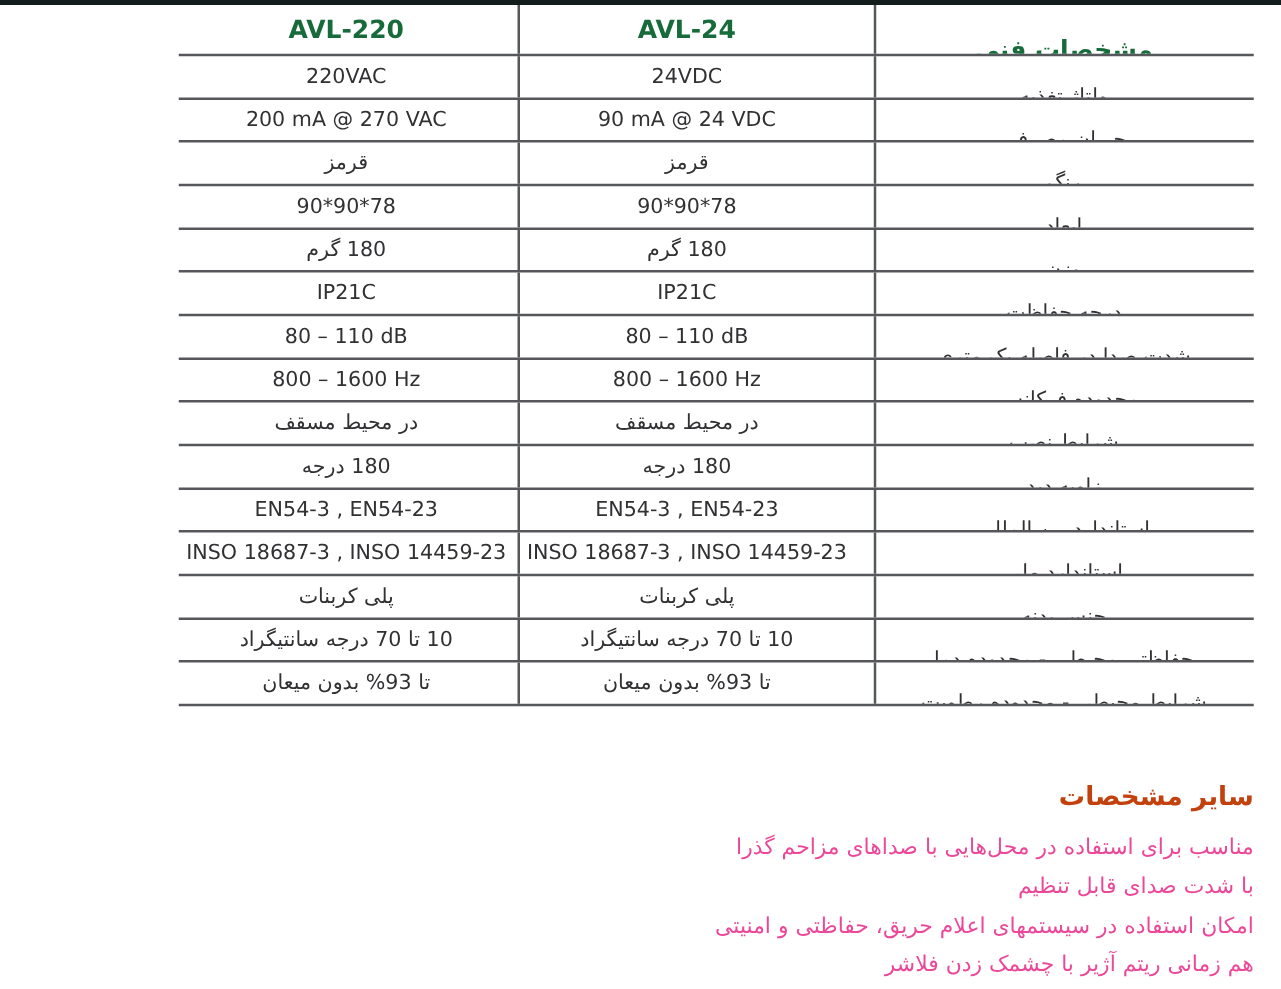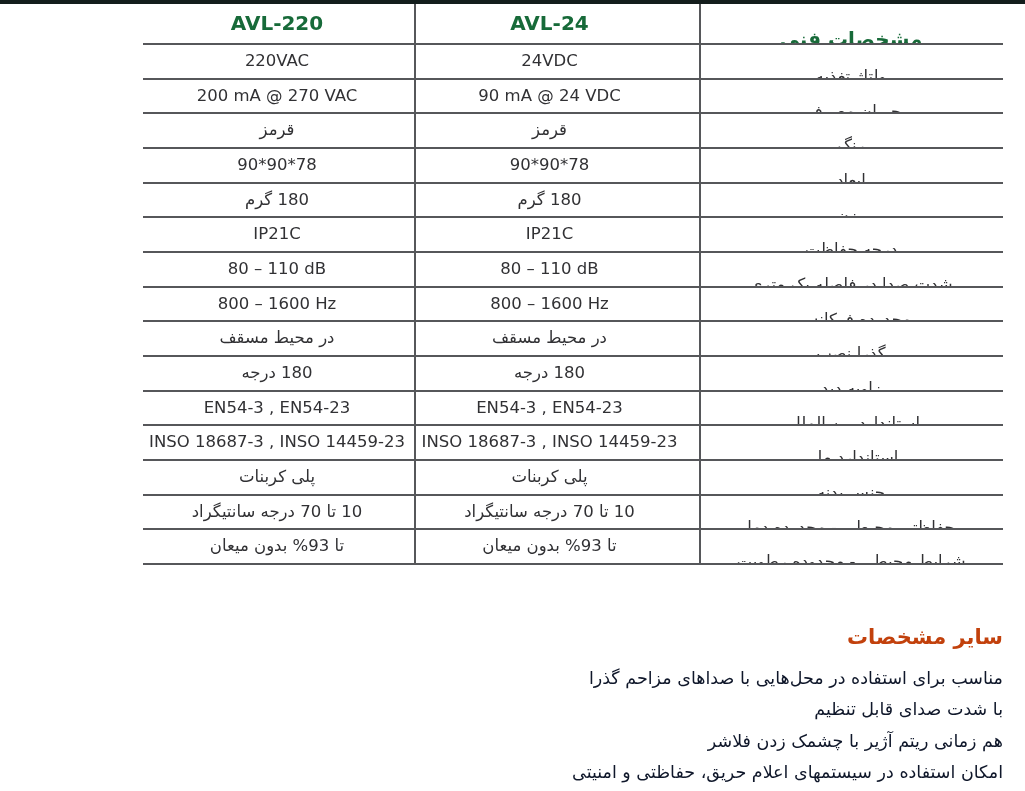--- a/index.html
+++ b/index.html
@@ -35,21 +35,21 @@
   
   .other-specs{
     position:absolute;right:22px;top:622px;width:620px;
     direction:rtl;text-align:right;
   }
   .other-title{
     font-size:21px;font-weight:bold;color:#c2410c;
     line-height:30px;margin:0 0 11px 0;
   }
   .other-item{
-    font-size:17.5px;color:#0f172a;line-height:31.4px;margin:0;
+    font-size:17.5px;color:#ec4899;line-height:31.4px;margin:0;
   }
 </style>
 </head>
 <body>
 
 <div class="topbar"></div>
 
 <div class="spec-table">
 
   <div class="t-row header">
@@ -102,21 +102,21 @@
 
   <div class="t-row">
     <div class="cell col-220 ltr">800 – 1600 Hz</div>
     <div class="cell col-24 ltr">800 – 1600 Hz</div>
     <div class="cell col-lbl rtl">محدوده فرکانسی</div>
   </div>
 
   <div class="t-row">
     <div class="cell col-220 rtl">در محیط مسقف</div>
     <div class="cell col-24 rtl">در محیط مسقف</div>
-    <div class="cell col-lbl rtl">گذرا نصب</div>
+    <div class="cell col-lbl rtl">شرایط نصب</div>
   </div>
 
   <div class="t-row">
     <div class="cell col-220 rtl">180 درجه</div>
     <div class="cell col-24 rtl">180 درجه</div>
     <div class="cell col-lbl rtl">زاویه دید</div>
   </div>
 
   <div class="t-row">
     <div class="cell col-220 ltr">EN54-3 , EN54-23</div>
@@ -147,15 +147,15 @@
     <div class="cell col-24 rtl">تا 93% بدون میعان</div>
     <div class="cell col-lbl rtl">شرایط محیطی - محدوده رطوبت</div>
   </div>
 
 </div>
 
 <div class="other-specs">
   <p class="other-title">سایر مشخصات</p>
   <p class="other-item">مناسب برای استفاده در محل‌هایی با صداهای مزاحم گذرا</p>
   <p class="other-item">با شدت صدای قابل تنظیم</p>
+  <p class="other-item">امکان استفاده در سیستمهای اعلام حریق، حفاظتی و امنیتی</p>
   <p class="other-item">هم زمانی ریتم آژیر با چشمک زدن فلاشر</p>
-  <p class="other-item">امکان استفاده در سیستمهای اعلام حریق، حفاظتی و امنیتی</p>
 </div>
 
 </body></html>

